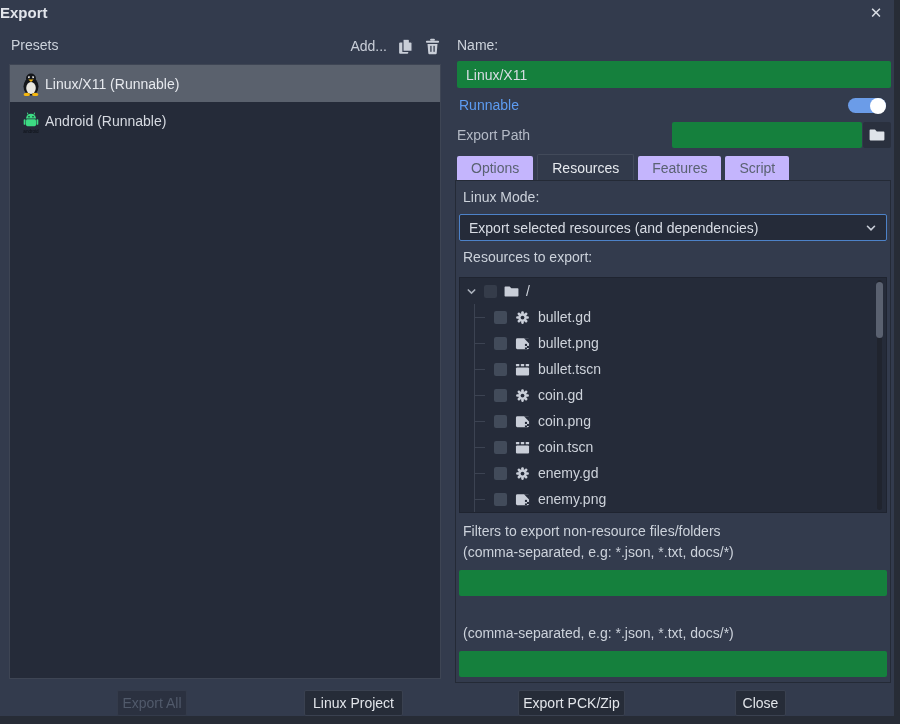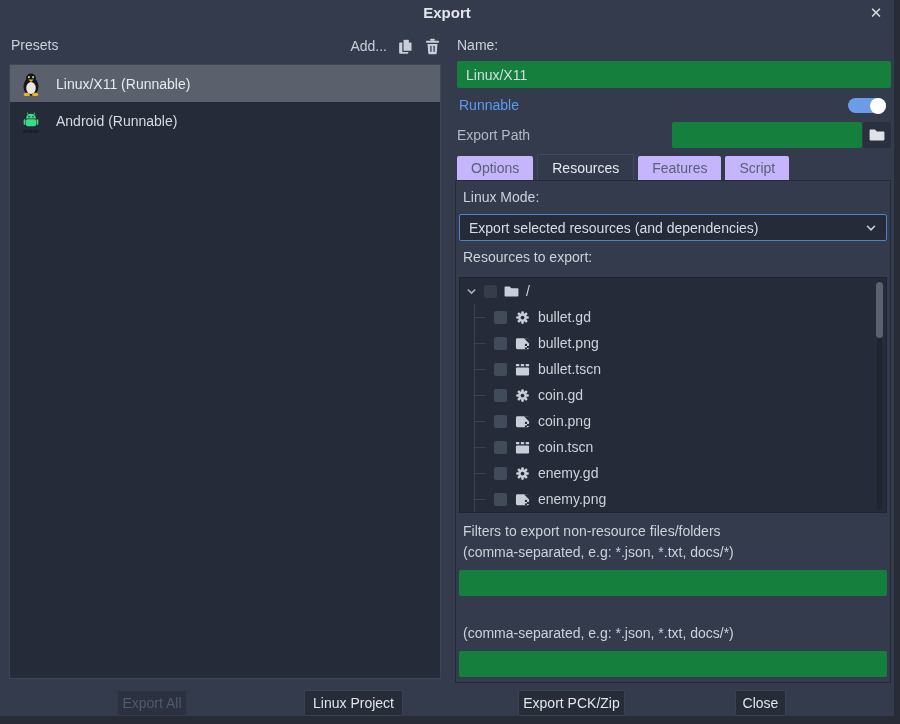--- a/index.html
+++ b/index.html
@@ -3,34 +3,34 @@
 <meta charset="utf-8">
 <style>
   html,body{margin:0;padding:0;}
   body{width:900px;height:724px;overflow:hidden;font-family:"Liberation Sans",sans-serif;
        -webkit-font-smoothing:antialiased;}
   #stage{position:relative;width:900px;height:724px;background:#272c36;}
   #dialog{position:absolute;left:0;top:0;width:894px;height:716px;background:#333b4d;color:#d3d8e0;}
 
   
   .titlebar{position:absolute;left:0;top:0;right:0;height:28px;}
-  .title{position:absolute;left:0;right:0;top:4px;text-align:center;font-size:15px;font-weight:bold;color:#e2e5eb;}
+  .title{position:absolute;left:0;right:0;top:4px;font-size:15px;font-weight:bold;color:#e2e5eb;}
   .close{position:absolute;right:8px;top:3px;width:20px;height:20px;line-height:20px;text-align:center;
          color:#d9dde4;font-size:15px;cursor:pointer;}
 
   
   .presets-header{position:absolute;left:11px;top:37px;width:430px;height:18px;font-size:14px;color:#ccd2db;}
   .presets-label{float:left;}
   .presets-actions{float:right;display:flex;align-items:center;gap:9px;}
   .presets-actions .txtbtn{color:#c9ced8;cursor:pointer;}
   .iconbtn{display:inline-flex;width:18px;height:18px;align-items:center;justify-content:center;cursor:pointer;}
 
   .preset-panel{position:absolute;left:9px;top:64px;width:432px;height:615px;background:#252b39;
                 border:1px solid #3e4554;box-sizing:border-box;}
-  .preset-row{display:flex;align-items:center;height:37px;padding-left:8px;gap:12px;font-size:14px;color:#d6dae1;cursor:pointer;}
+  .preset-row{display:flex;align-items:center;height:37px;padding-left:8px;gap:1px;font-size:14px;color:#d6dae1;cursor:pointer;}
   .preset-row.selected{background:#5a616d;color:#e6e9ee;}
   .preset-icon{width:26px;height:26px;flex:0 0 26px;}
 
   
   .rlabel{position:absolute;font-size:14px;color:#ccd2db;}
   .dimlabel{color:#b4bac6;}
   .field{position:absolute;background:#15803d;border-radius:2px;box-sizing:border-box;
          font-size:14px;color:#d8dce4;display:flex;align-items:center;padding:0 9px;}
   .accent-label{color:#5d9cf2;}
 

